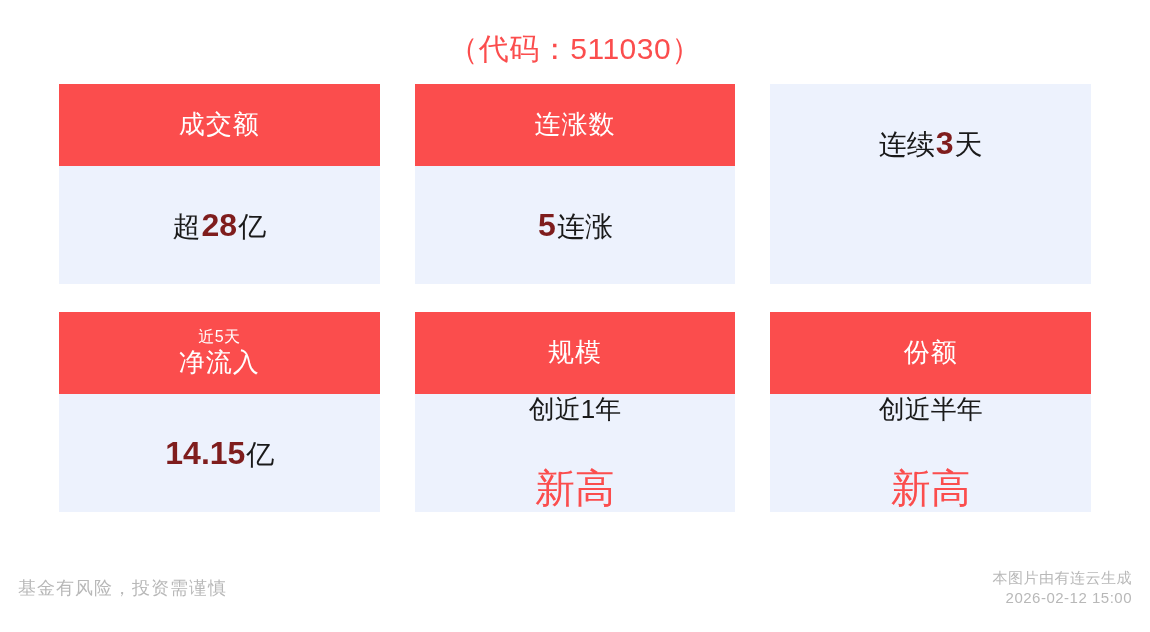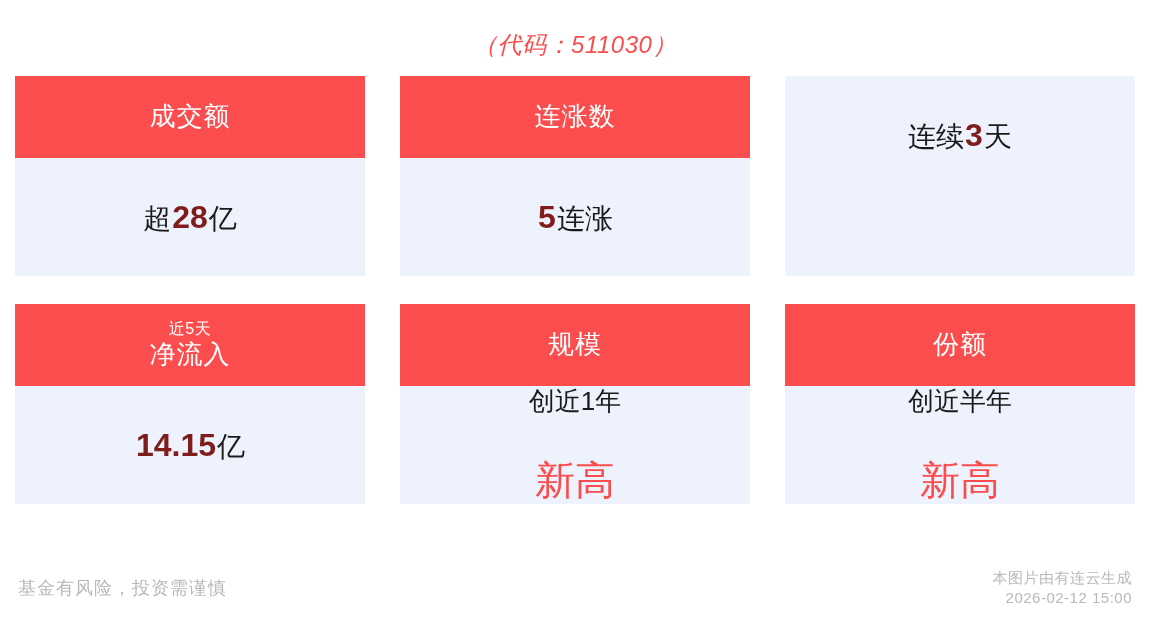--- a/index.html
+++ b/index.html
@@ -21,32 +21,31 @@
     padding-top: 22px;
   }
   .page-title {
     font-size: 33px;
     font-weight: bold;
     color: #fb4d4d;
     line-height: 1.18;
     letter-spacing: 0.5px;
   }
   .page-subtitle {
-    font-size: 24px;
+    font-size: 30px;
     color: #fb4d4d;
     line-height: 1.3;
     margin-top: 7px;
     letter-spacing: 0.5px;
-    font-style: italic;
   }
 
   
   .card-grid {
     margin: 0 auto;
-    width: 1120px;
+    width: 1032px;
     display: grid;
     grid-template-columns: repeat(3, 1fr);
     column-gap: 35px;
     row-gap: 28px;
     margin-top: 16px;
   }
   .stat-card {
     background: #edf2fd;
     overflow: hidden;
   }

